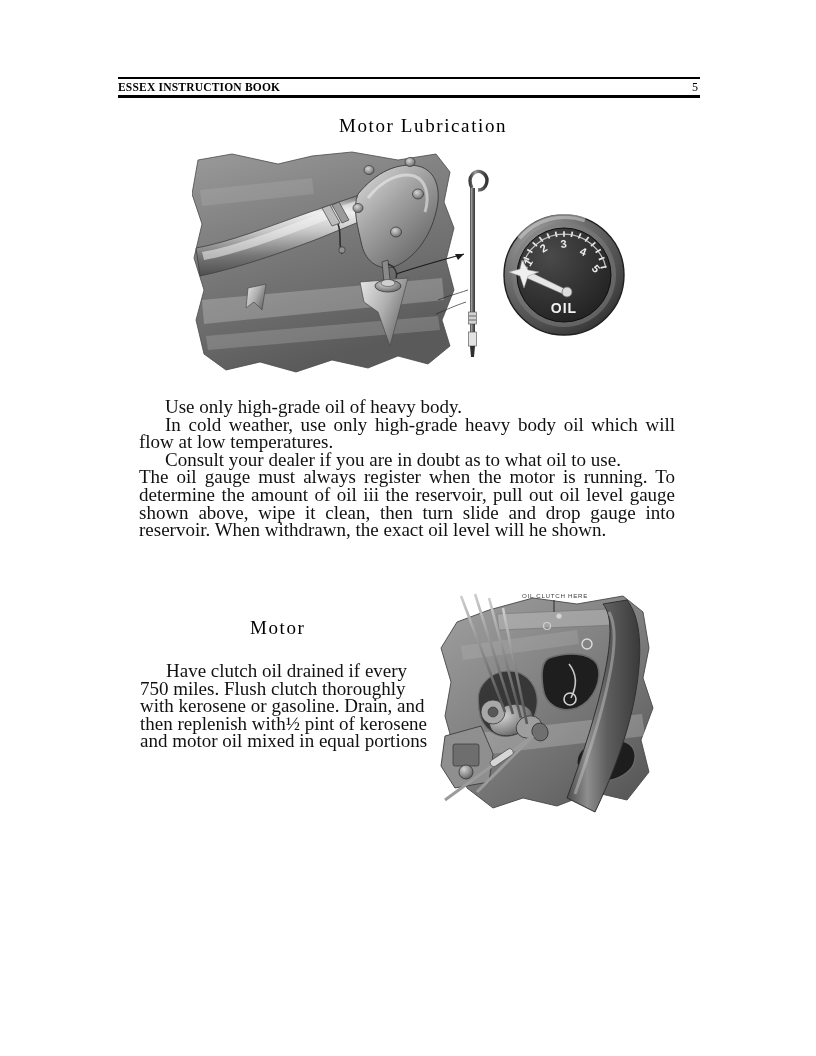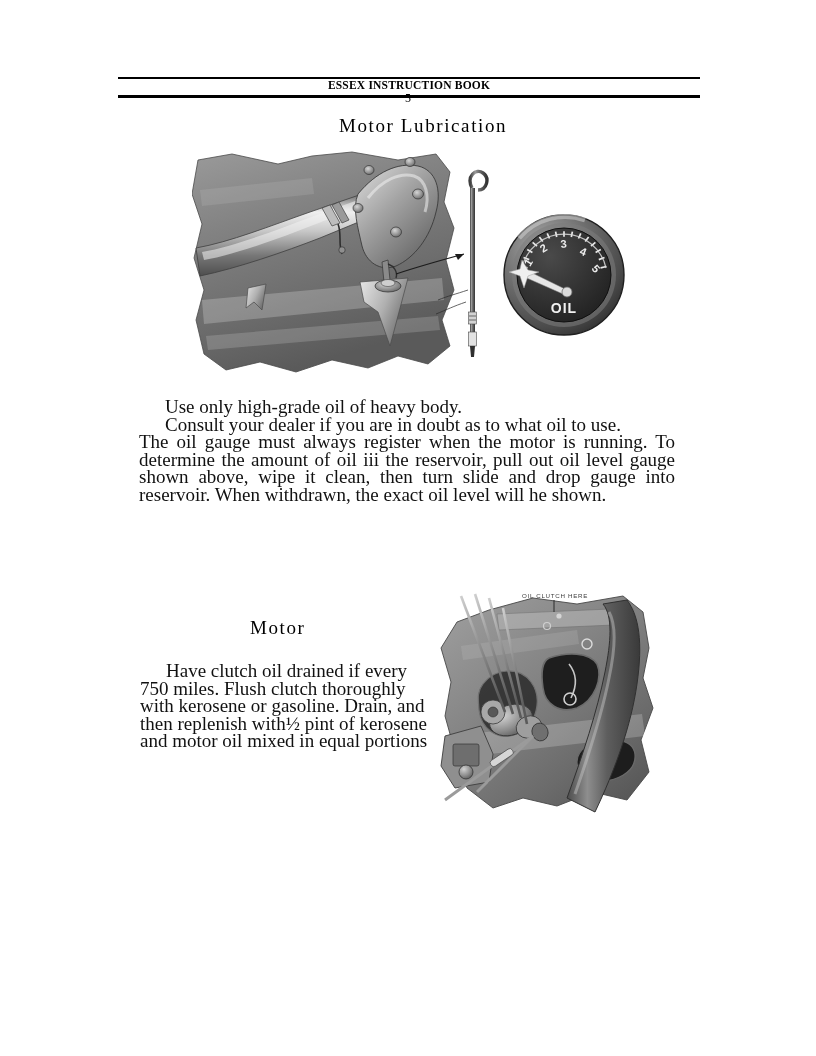--- a/index.html
+++ b/index.html
@@ -41,21 +41,20 @@
   }
   .header-row {
     position: absolute;
     left: 118px;
     top: 79px;
     width: 582px;
     height: 16px;
     display: flex;
     align-items: center;
     justify-content: space-between;
-    flex-direction: column;
   }
   .header-title {
     font-size: 11.5px;
     letter-spacing: 0.2px;
     font-weight: 600;
     white-space: nowrap;
   }
   .header-page {
     font-size: 12px;
     padding-right: 2px;
@@ -395,20 +394,21 @@
         <circle cx="122" cy="30" r="2.6" fill="#d6d6d6"></circle>
       </g>
 
       <line x1="117" y1="14" x2="117" y2="26" stroke="#2a2a2a" stroke-width="1"></line>
       <text x="118" y="12" text-anchor="middle" font-family="Liberation Sans, sans-serif" font-size="6.2" letter-spacing="0.7" fill="#3d3d3d">OIL CLUTCH HERE</text>
     </svg>
   </div>
 
   <div class="body-block" id="motor-body">
     <p class="para indent just">Use only high-grade oil of heavy body.</p>
+    <p class="para indent just-full">In cold weather, use only high-grade heavy body oil which will flow at low temperatures.</p>
     <p class="para indent just">Consult your dealer if you are in doubt as to what oil to use.</p>
     <p class="para noindent just-full">The oil gauge must always register when the motor is running. To determine the amount of oil iii the reservoir, pull out oil level gauge shown above, wipe it clean, then turn slide and drop gauge into reservoir. When withdrawn, the exact oil level will he shown.</p>
   </div>
 
   <div class="body-block" id="clutch-body">
     <p class="para indent">Have clutch oil drained if every 750 miles. Flush clutch thoroughly with kerosene or gasoline. Drain, and then replenish with½ pint of kerosene and motor oil mixed in equal portions</p>
   </div>
 
 </div>
 

